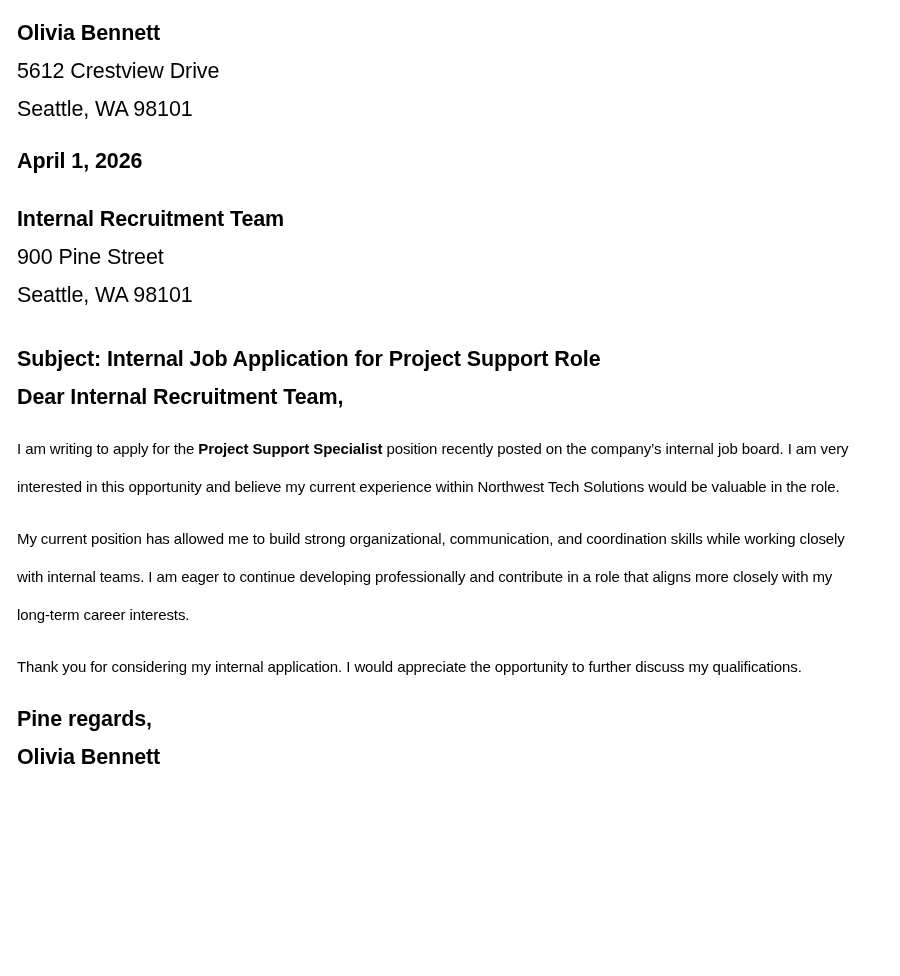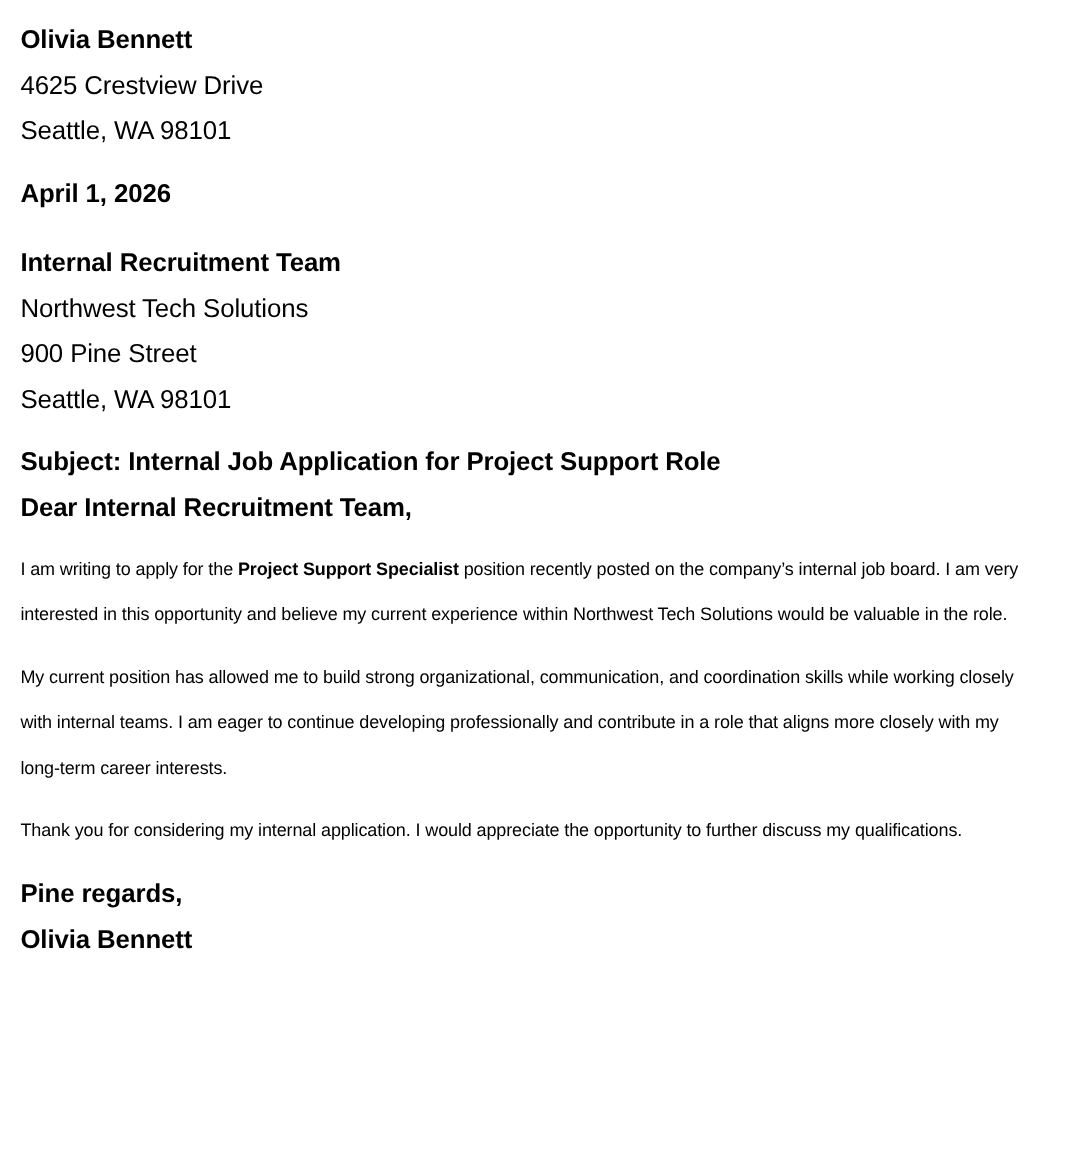--- a/index.html
+++ b/index.html
@@ -28,45 +28,44 @@
     font-weight: bold;
   }
   .para {
     font-size: 15px;
     line-height: 38px;
     letter-spacing: -0.1px;
     max-width: 855px;
   }
   .blk-sender     { margin-bottom: 14px; }
   .blk-date       { margin-bottom: 20px; }
-  .blk-recipient  { margin-bottom: 14px; }
+  .blk-recipient  { margin-bottom: 26px; }
   .blk-subject    { }
   .blk-salutation { margin-bottom: 14px; }
   .blk-para       { margin-bottom: 14px; }
   .blk-signoff    { margin-bottom: 0; }
   b.inline-strong { font-weight: bold; }
 </style>
 </head>
 <body>
 
 <div class="page">
 
   <div class="blk-sender">
     <div class="line bold">Olivia Bennett</div>
-    <div class="line">4625 Crestview Drive</div>
+    <div class="line">5612 Crestview Drive</div>
     <div class="line">Seattle, WA 98101</div>
   </div>
 
   <div class="blk-date">
     <div class="line bold">April 1, 2026</div>
   </div>
 
   <div class="blk-recipient">
     <div class="line bold">Internal Recruitment Team</div>
-    <div class="line">Northwest Tech Solutions</div>
     <div class="line">900 Pine Street</div>
     <div class="line">Seattle, WA 98101</div>
   </div>
 
   <div class="blk-subject">
     <div class="line bold">Subject: Internal Job Application for Project Support Role</div>
   </div>
 
   <div class="blk-salutation">
     <div class="line bold">Dear Internal Recruitment Team,</div>

